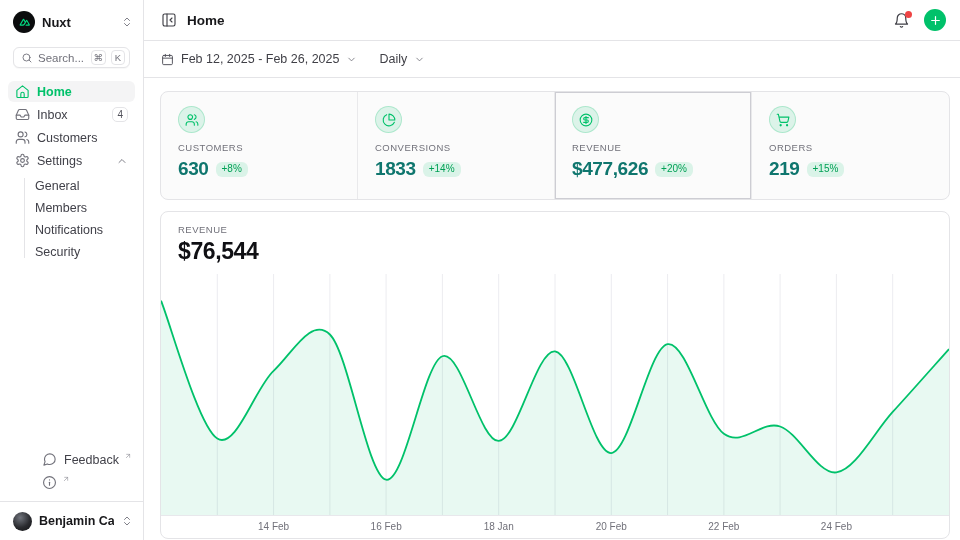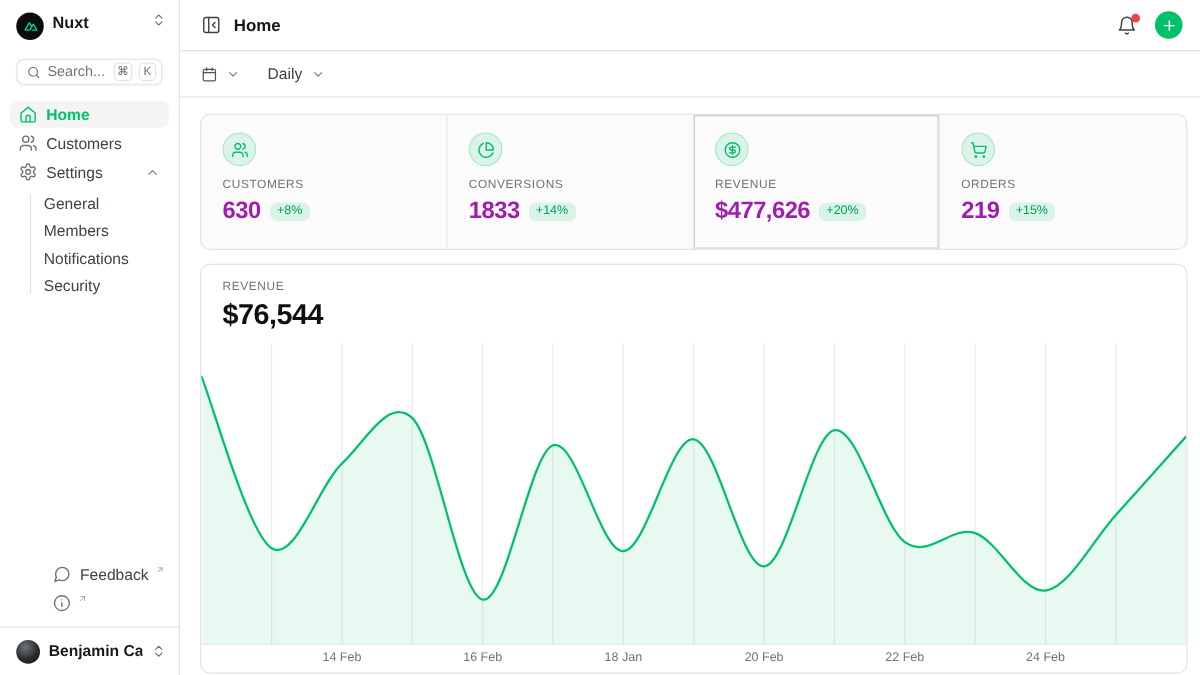--- a/index.html
+++ b/index.html
@@ -10,21 +10,21 @@
     -webkit-font-smoothing: antialiased;
   }
   .app { display: flex; width: 960px; height: 540px; }
 
   
   .icon { stroke: currentColor; fill: none; stroke-width: 1.8; stroke-linecap: round; stroke-linejoin: round; display:block; }
   .iw15 { width: 15px; height: 15px; flex: none; }
 
   
   .sidebar { width: 144px; flex: none; border-right: 1px solid #e4e4e7; display: flex; flex-direction: column; padding: 10px 0 8px; background:#fff; }
-  .brand-row { display: flex; align-items: flex-start; gap: 7px; padding: 0 10px 0 13px; height: 24px; cursor: pointer; }
+  .brand-row { display: flex; align-items: center; gap: 7px; padding: 0 10px 0 13px; height: 24px; cursor: pointer; }
   .brand-logo { width: 22px; height: 22px; border-radius: 50%; background: #0b0c0d; display: flex; align-items: center; justify-content: center; flex:none; }
   .brand-logo svg { width: 13px; height: 13px; display:block; }
   .brand-name { font-size: 13px; font-weight: 700; flex: 1; color:#18181b; }
   .chev-updown { color: #71717a; width: 12px; height: 12px; flex:none; }
 
   .search-box { margin: 13px 13px 0; height: 21px; border: 1px solid #e4e4e7; border-radius: 6px; display: flex; align-items: center; gap: 5px; padding: 0 4px 0 7px; color: #71717a; background: #fff; box-shadow: 0 1px 1px rgba(0,0,0,.03); cursor: text; }
   .search-box .icon { width: 12px; height: 12px; flex:none; }
   .search-text { flex: 1; font-size: 11.5px; color: #71717a; white-space: nowrap; overflow: hidden; }
   .kbd { border: 1px solid #e4e4e7; border-radius: 4px; font-size: 9.5px; color: #71717a; min-width: 14px; height: 15px; display: flex; align-items: center; justify-content: center; padding: 0 2px; background: #fff; flex:none; }
 
@@ -65,21 +65,21 @@
 
   
   .stats-row { display: grid; grid-template-columns: repeat(4, 1fr); border: 1px solid #e4e4e7; background: #fbfbfb; border-radius: 8px; height: 109px; overflow: hidden; }
   .stat-card { padding: 14px 17px; border-right: 1px solid #e9e9eb; cursor: pointer; }
   .stat-card:last-child { border-right: none; }
   .stat-card.selected { box-shadow: inset 0 0 0 1px #cdcdd3; }
   .stat-icon { width: 27px; height: 27px; border-radius: 50%; background: rgba(0,193,106,.12); box-shadow: inset 0 0 0 1px rgba(0,193,106,.22); color: var(--primary, #00C16A); display: flex; align-items: center; justify-content: center; margin-bottom: 9px; }
   .stat-icon svg { width: 14px; height: 14px; stroke-width: 1.9; }
   .stat-label { font-size: 9.5px; letter-spacing: .5px; color: #71717a; font-weight: 500; margin-bottom: 5px; }
   .stat-value-row { display: flex; align-items: center; gap: 7px; }
-  .stat-value { font-size: 19px; font-weight: 700; letter-spacing: -0.4px; color:#a21caf; }
+  .stat-value { font-size: 19px; font-weight: 700; letter-spacing: -0.4px; color:#0f766e; }
   .delta-badge { background: rgba(0,193,106,.13); color: #00a155; font-size: 10px; font-weight: 500; border-radius: 6px; padding: 2.5px 6px; line-height: 1; }
 
   
   .chart-card { margin-top: 11px; border: 1px solid #e4e4e7; border-radius: 8px; height: 328px; display: flex; flex-direction: column; background: #fff; overflow: hidden; }
   .chart-head { padding: 12px 17px 9px; flex:none; }
   .chart-label { font-size: 9.5px; letter-spacing: .5px; color: #71717a; font-weight: 500; margin-bottom: 3px; }
   .chart-value { font-size: 23px; font-weight: 700; letter-spacing: -0.4px; color:#101014; }
   .chart-plot { flex: 1; position: relative; min-height: 0; }
   .chart-plot svg { position: absolute; inset: 0; width: 100%; height: 100%; display:block; }
   .chart-ticks { height: 22px; position: relative; font-size: 10px; color: #71717a; flex:none; }
@@ -120,20 +120,30 @@
           <svg class="icon iw15" viewBox="0 0 24 24">
               <path d="M3 10.3 12 3l9 7.3V20a1.6 1.6 0 0 1-1.6 1.6H4.6A1.6 1.6 0 0 1 3 20z"></path>
               <path d="M9.3 21.4v-5.5a2.7 2.7 0 0 1 5.4 0v5.5"></path>
             </svg>
         </span>
         <span>Home</span>
       </div>
       <div class="nav-item">
         <span class="nicon">
           <svg class="icon iw15" viewBox="0 0 24 24">
+              <polyline points="22 13 16 13 14 16 10 16 8 13 2 13"></polyline>
+              <path d="M5.5 5.1 2 13v5a2 2 0 0 0 2 2h16a2 2 0 0 0 2-2v-5l-3.5-7.9A2 2 0 0 0 16.7 4H7.3a2 2 0 0 0-1.8 1.1z"></path>
+            </svg>
+        </span>
+        <span>Inbox</span>
+        <span class="nav-badge">4</span>
+      </div>
+      <div class="nav-item">
+        <span class="nicon">
+          <svg class="icon iw15" viewBox="0 0 24 24">
               <path d="M16 21v-2a4 4 0 0 0-4-4H6a4 4 0 0 0-4 4v2"></path>
               <circle cx="9" cy="7" r="4"></circle>
               <path d="M22 21v-2a4 4 0 0 0-3-3.87"></path>
               <path d="M16 3.13a4 4 0 0 1 0 7.75"></path>
             </svg>
         </span>
         <span>Customers</span>
       </div>
       <div class="nav-item">
         <span class="nicon">
@@ -232,20 +242,21 @@
     </div>
 
     <div class="toolbar">
       <div class="toolbar-btn">
         <svg class="icon cal" viewBox="0 0 24 24">
             <rect x="3" y="4.5" width="18" height="17" rx="2"></rect>
             <path d="M8 2.5v4"></path>
             <path d="M16 2.5v4"></path>
             <path d="M3 9.5h18"></path>
           </svg>
+        <span>Feb 12, 2025 - Feb 26, 2025</span>
         <svg class="icon chev" viewBox="0 0 24 24">
             <path d="m6 9 6 6 6-6"></path>
           </svg>
       </div>
       <div class="toolbar-btn">
         <span>Daily</span>
         <svg class="icon chev" viewBox="0 0 24 24">
             <path d="m6 9 6 6 6-6"></path>
           </svg>
       </div>

